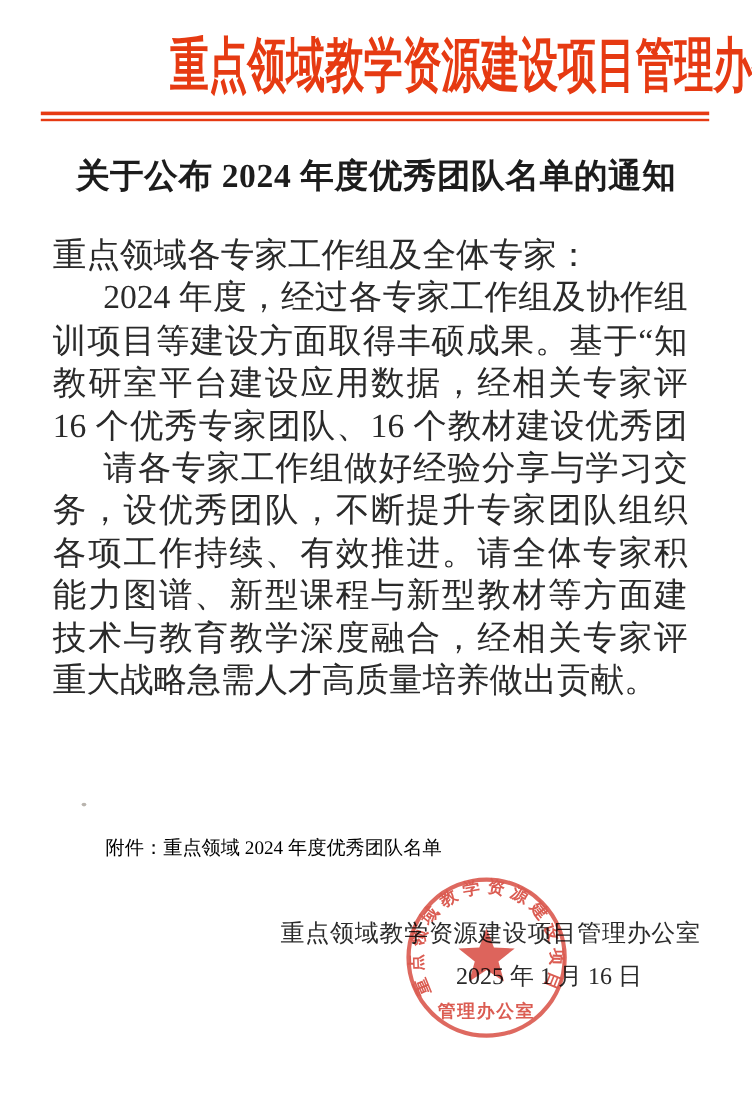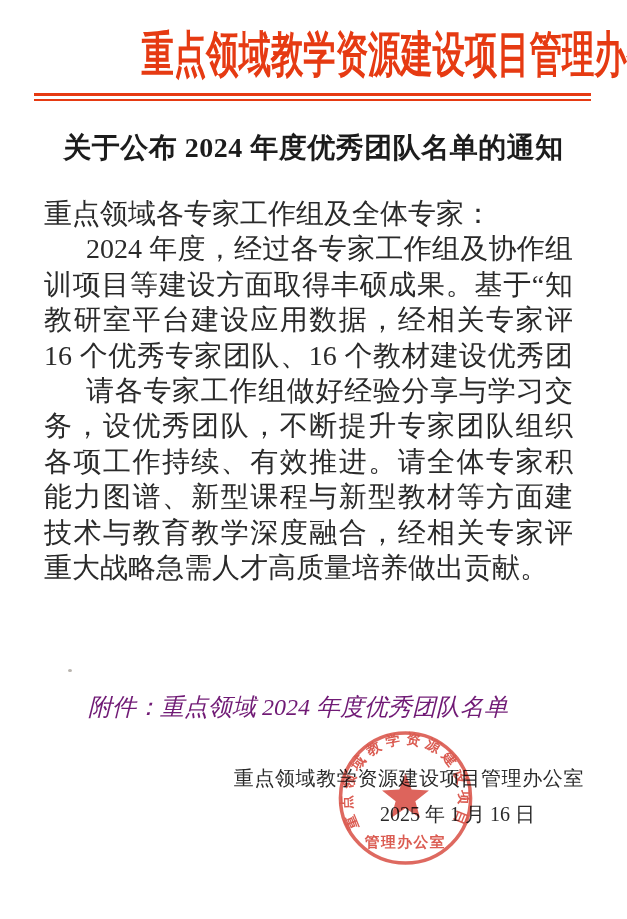--- a/index.html
+++ b/index.html
@@ -30,21 +30,21 @@
   .body-block { position:absolute; top:196px; left:44px; width:529px; }
   .b-line {
     height:35.4px; line-height:35.4px; font-size:28px;
     overflow:hidden; white-space:normal; color:#2a2a2a;
   }
   .fill { text-align:justify; text-align-last:justify; }
   .indent { text-indent:42px; }
 
   .attachment {
     position:absolute; top:690px; left:44px; width:529px;
-    font-size:24px; line-height:35.4px; text-indent:44px; color:#701a75;font-style:italic;
+    font-size:16px; line-height:35.4px; text-indent:44px; color:#000000;
   }
 
   .speck { position:absolute; left:68px; top:669px; width:4px; height:3px; background:#b9b4ae; border-radius:50%; }
 
   
   .sig-org  { position:absolute; top:761px; left:0; right:43px; text-align:right;
               font-size:20px; line-height:35.4px; letter-spacing:0.6px; color:#2a2a2a; }
   .sig-date { position:absolute; top:797px; left:0; right:92px; text-align:right;
               font-size:20px; line-height:35.4px; color:#2a2a2a; }
 

